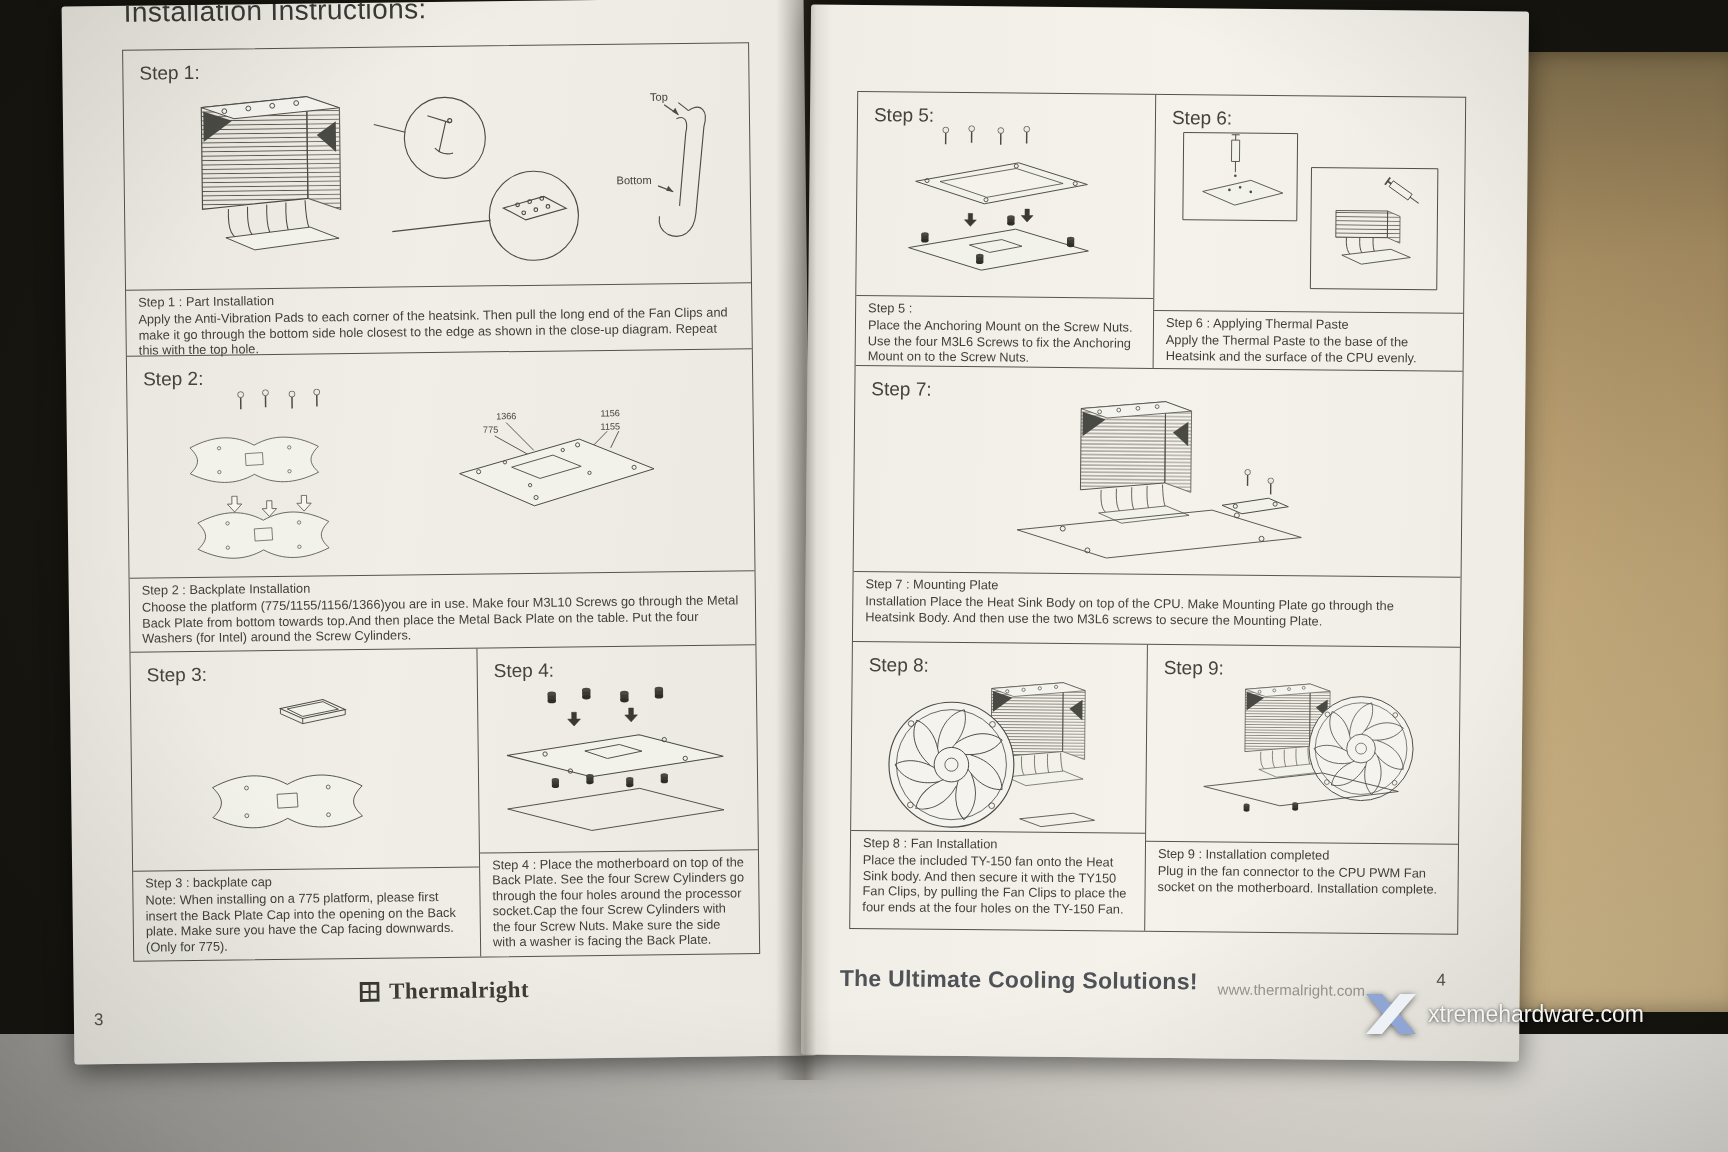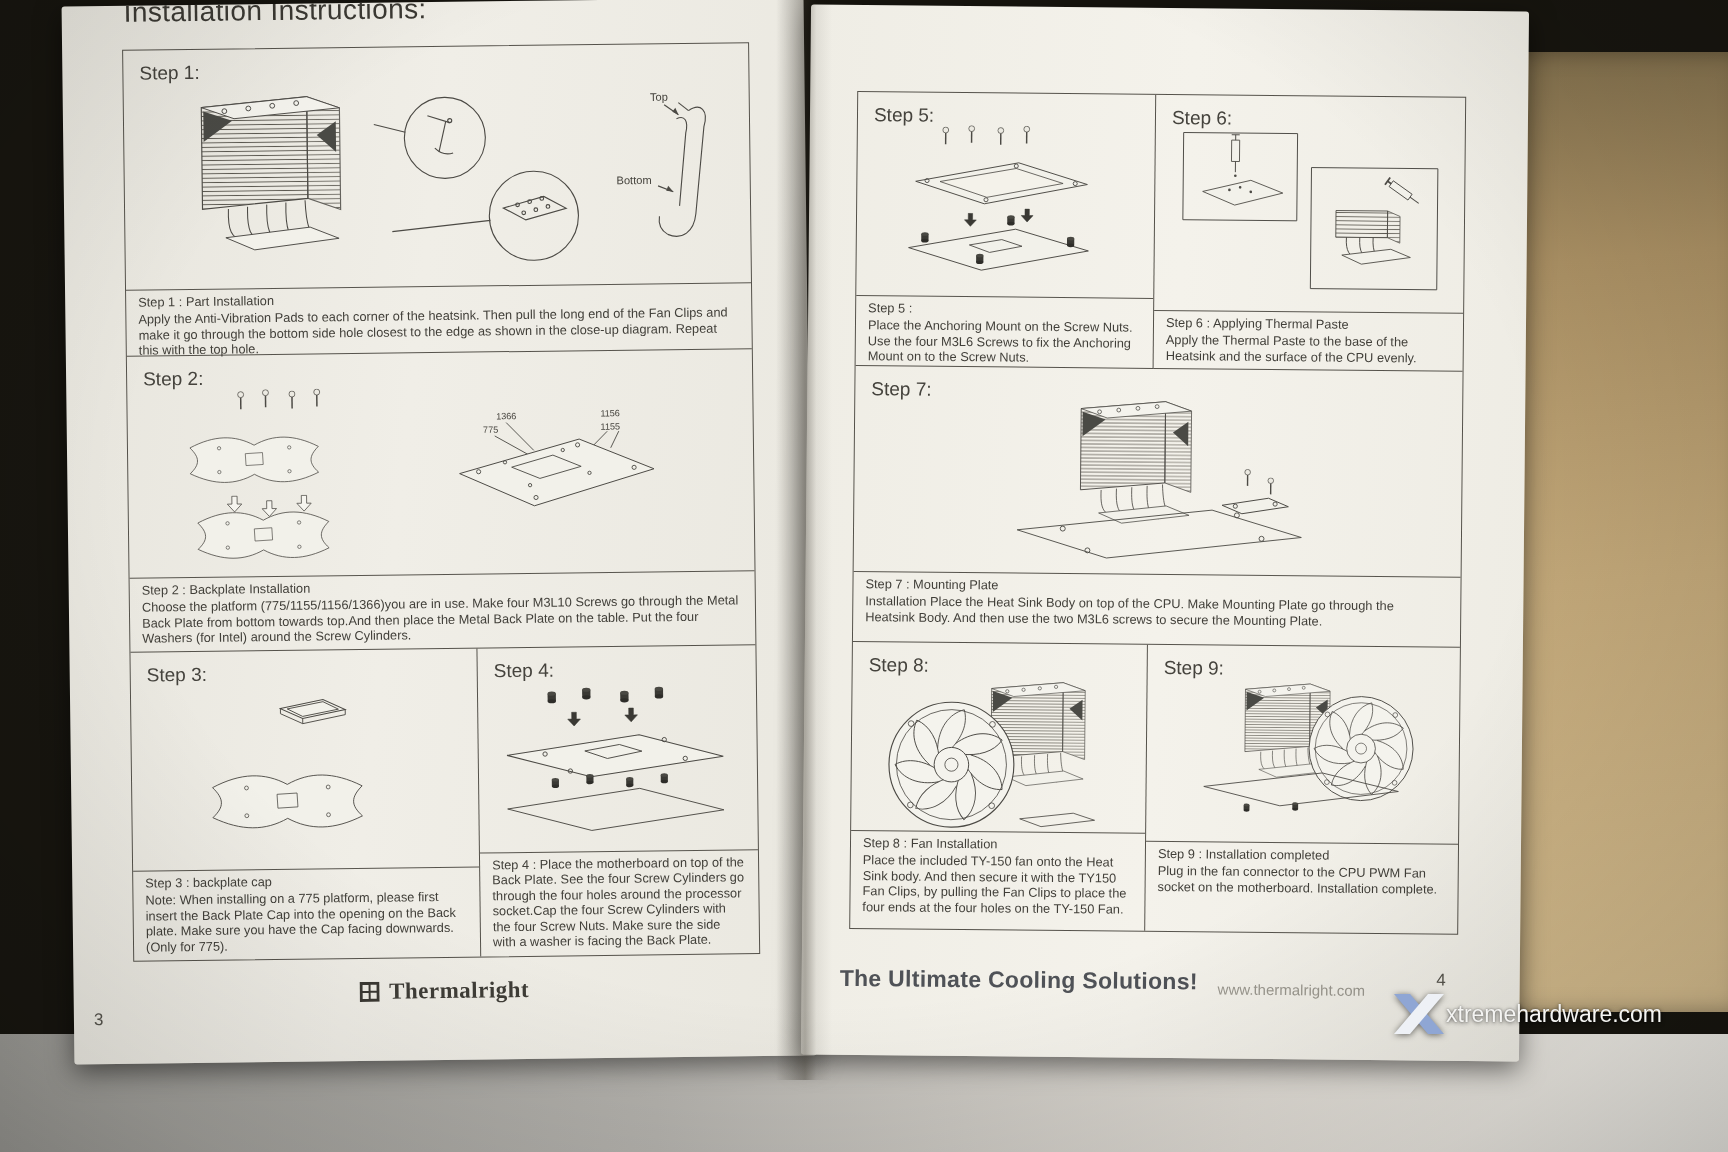--- a/index.html
+++ b/index.html
@@ -57,21 +57,21 @@
 
   
   .lp-footer { position:absolute; left:0; right:0; top:976px; display:flex; justify-content:center; align-items:center; gap:9px; }
   .tr-name { font-family:"Liberation Serif", serif; font-size:23px; font-weight:600; letter-spacing:.5px; color:#3f3d37; }
   .lp-pagenum { position:absolute; left:20px; top:1004px; font-size:17px; color:#55534c; }
   .rp-slogan  { position:absolute; left:38px; top:960px; font-size:23px; font-weight:bold; color:#4f5257; letter-spacing:.3px; }
   .rp-url     { position:absolute; left:416px; top:972px; font-size:15px; color:#9a978e; }
   .rp-pagenum { position:absolute; right:74px; top:960px; font-size:17px; color:#55534c; }
 
   
-  .watermark { position:absolute; left:1392px; top:992px; display:flex; align-items:center; gap:0; z-index:7; }
+  .watermark { position:absolute; left:1364px; top:992px; display:flex; align-items:center; gap:10px; z-index:7; }
   .watermark svg { filter:drop-shadow(0 1px 3px rgba(0,0,0,.55)); }
   .wm-text { font-size:23px; color:#f4f4f2; text-shadow:0 1px 4px rgba(0,0,0,.6), 0 0 2px rgba(0,0,0,.35); }
 
   svg { display:block; }
   .ln { stroke:#4c4a45; fill:none; stroke-width:1.1; }
 </style>
 </head>
 <body>
 
 <svg width="0" height="0" style="position:absolute">

